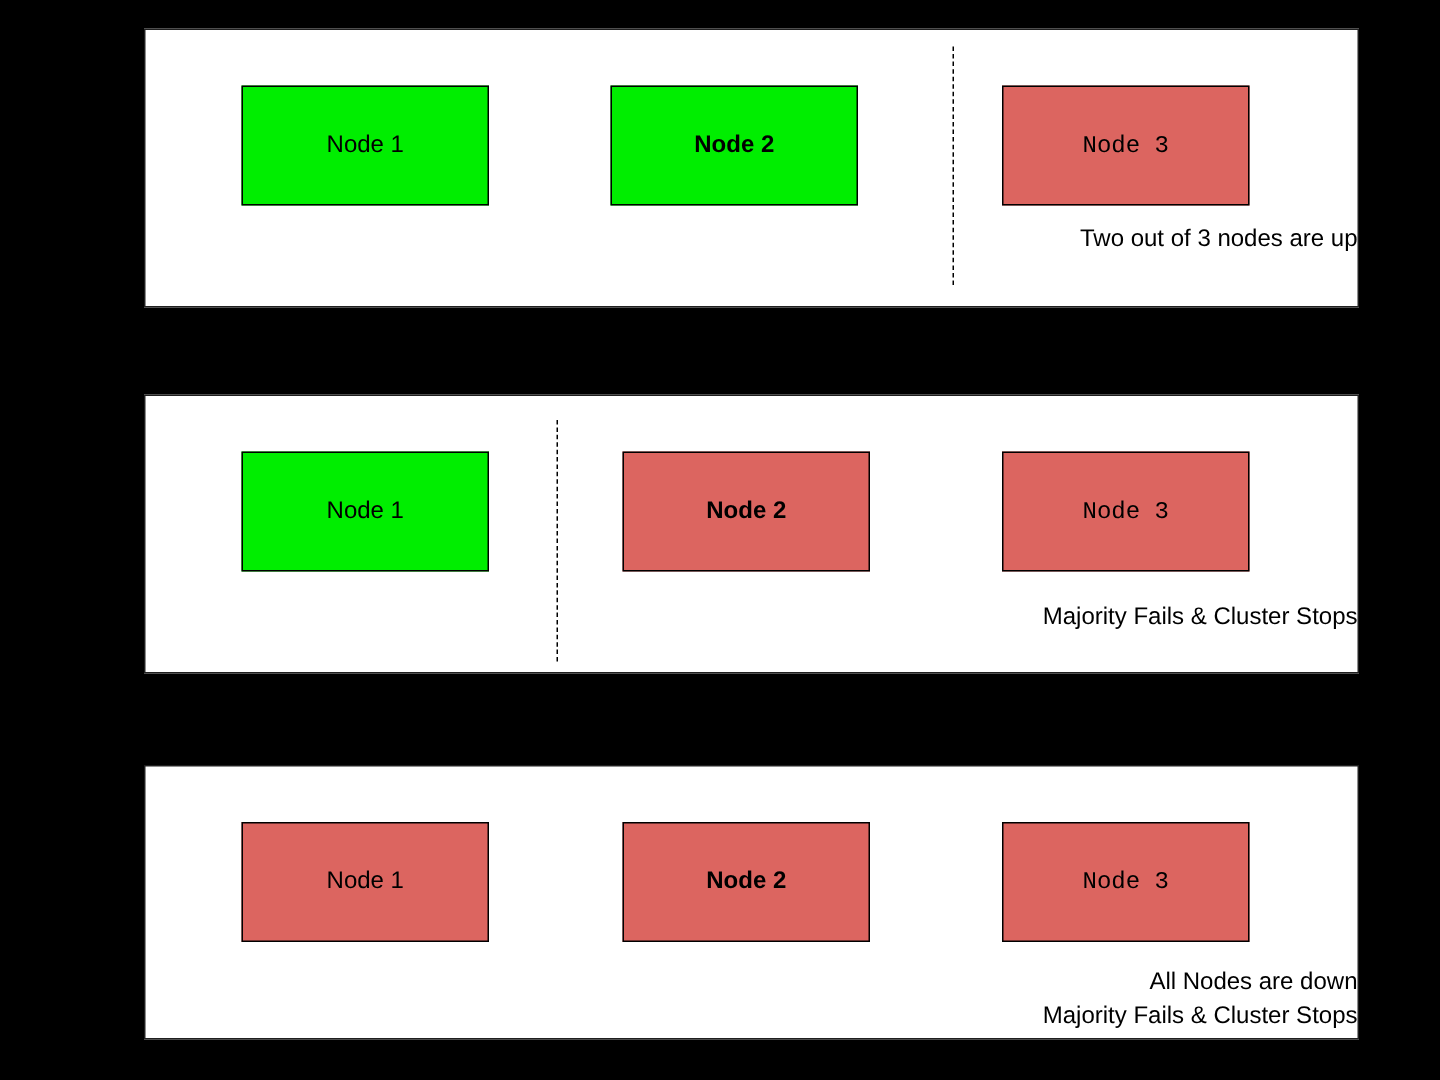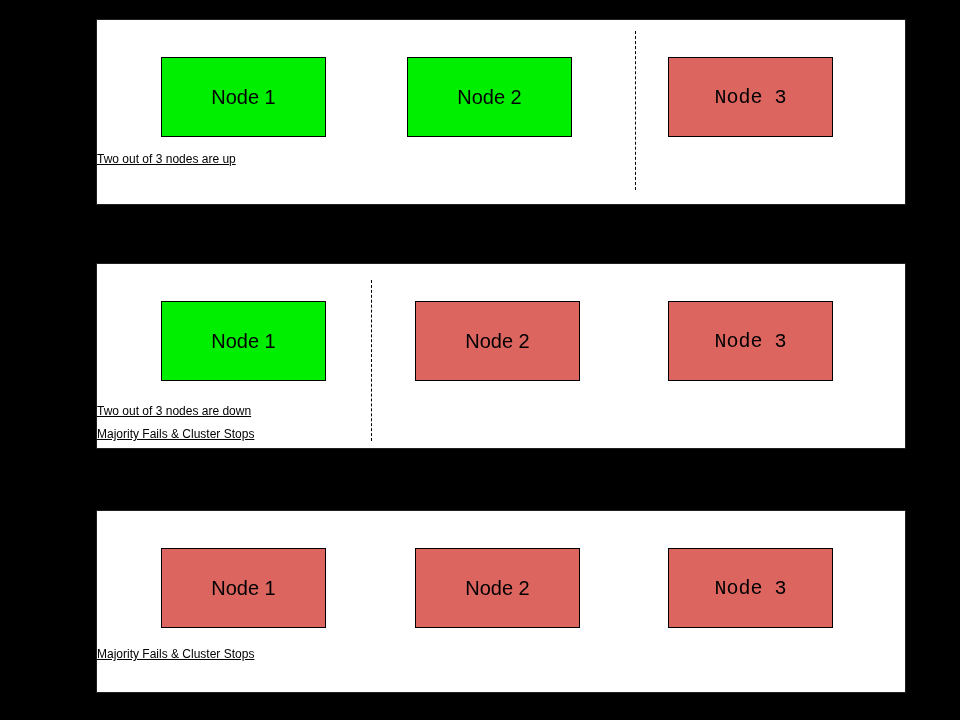--- a/index.html
+++ b/index.html
@@ -27,38 +27,37 @@
 
   .node {
     position: absolute;
     top: 37px;
     width: 163px;
     height: 78px;
     border: 1px solid #000000;
     display: flex;
     align-items: center;
     justify-content: center;
-    font-size: 20px;
+    font-size: 16px;
     color: #000000;
     white-space: nowrap;
   }
   .n1 { left: 64px; }
-  .n2 { left: 310px; }
+  .n2 { left: 310px; font-weight: bold; }
   #panel-two-down .n2, #panel-all-down .n2 { left: 318px; }
   .n3 { left: 571px; font-family: Liberation Mono, monospace; }
 
   .caption {
     position: absolute;
     left: 0;
     right: 0;
-    text-align: left;
-    font-size: 12px;
+    text-align: right;
+    font-size: 16px;
     line-height: 23px;
     color: #000000;
-    text-decoration: underline;
   }
   #panel-two-up   .caption { top: 128px; }
   #panel-two-down .caption { top: 136px; }
   #panel-all-down .caption { top: 132px; }
 
   .divider {
     position: absolute;
     width: 0;
     border-left: 1px dashed #000000;
   }
@@ -77,25 +76,25 @@
     <div>Two out of 3 nodes are up</div>
   </div>
 </div>
 
 <div class="panel" id="panel-two-down">
   <div class="node n1" style="background: rgb(0, 238, 0);">Node 1</div>
   <div class="divider"></div>
   <div class="node n2" style="background: rgb(220, 101, 96);">Node 2</div>
   <div class="node n3" style="background: rgb(220, 101, 96);">Node 3</div>
   <div class="caption">
-    <div>Two out of 3 nodes are down</div>
     <div>Majority Fails &amp; Cluster Stops</div>
   </div>
 </div>
 
 <div class="panel" id="panel-all-down">
   <div class="node n1" style="background: rgb(220, 101, 96);">Node 1</div>
   <div class="node n2" style="background: rgb(220, 101, 96);">Node 2</div>
   <div class="node n3" style="background: rgb(220, 101, 96);">Node 3</div>
   <div class="caption">
+    <div>All Nodes are down</div>
     <div>Majority Fails &amp; Cluster Stops</div>
   </div>
 </div>
 
 </body></html>

